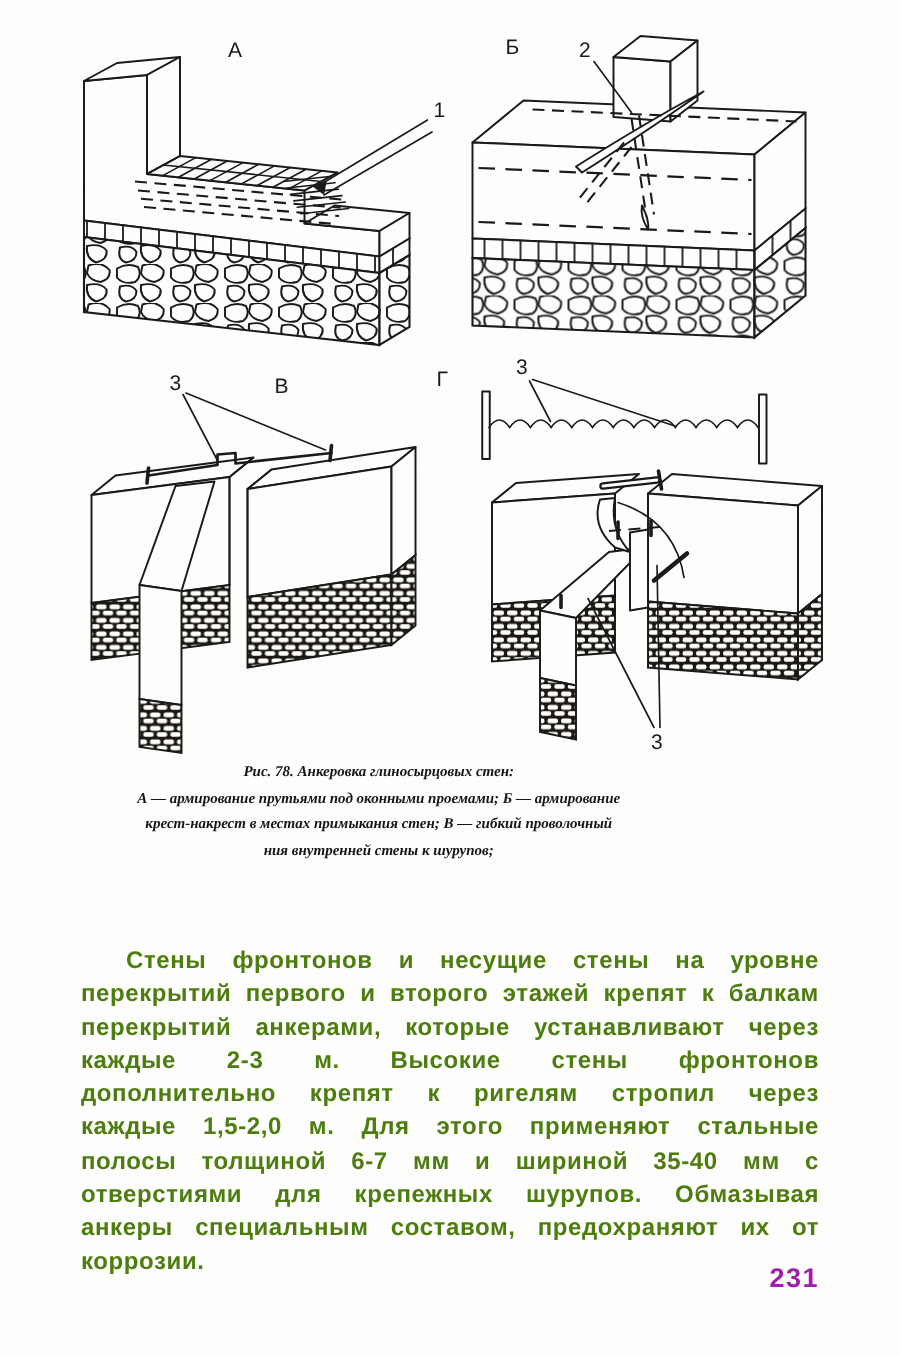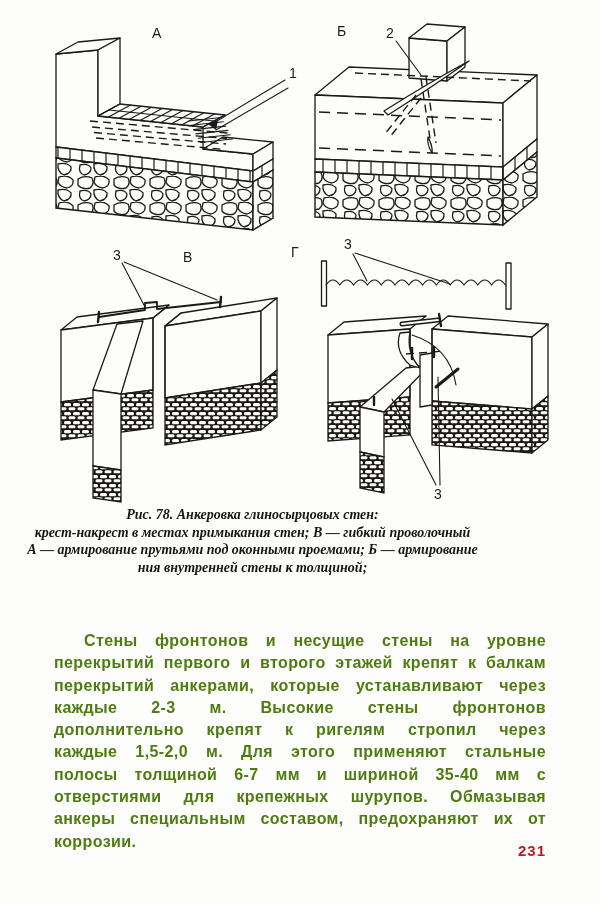--- a/index.html
+++ b/index.html
@@ -9,29 +9,29 @@
   .fw{fill:#fdfdfb;stroke:#1a1a1a;stroke-width:1.3;stroke-linejoin:round;}
   .thin{fill:none;stroke:#1a1a1a;stroke-width:1.1;stroke-linecap:round;}
   .dash{fill:none;stroke:#1a1a1a;stroke-width:1.4;stroke-dasharray:8 5;stroke-linecap:butt;}
   .dashL{fill:none;stroke:#1a1a1a;stroke-width:1.5;stroke-dasharray:11 7;}
   .wire{fill:none;stroke:#1a1a1a;stroke-width:1.8;stroke-linejoin:round;stroke-linecap:round;}
   .pin{fill:none;stroke:#1a1a1a;stroke-width:2.4;stroke-linecap:round;}
   .rod{fill:none;stroke:#1a1a1a;stroke-width:3;stroke-linecap:round;}
   .figlbl{font:400 14px "Liberation Sans",sans-serif;fill:#1a1a1a;}
   .capt{position:absolute;top:506px;left:0;width:505px;text-align:center;
         font-family:"Liberation Serif",serif;font-style:italic;font-weight:bold;
-        font-size:14px;line-height:17.5px;color:#151515;}
+        font-size:10px;line-height:17.5px;color:#151515;}
   .capt div{white-space:nowrap;}
   .bodytext{position:absolute;top:630px;left:54px;width:492px;
         font-family:"Liberation Sans",sans-serif;font-weight:bold;font-size:16px;
         line-height:22.3px;text-align:justify;text-indent:30px;
         letter-spacing:0.4px;word-spacing:4.5px;color:#4d7c0f;}
   .pagenum{position:absolute;top:842px;left:0;width:546px;text-align:right;
-        font-family:"Liberation Sans",sans-serif;font-weight:bold;font-size:15px;
-        letter-spacing:1px;color:#b91c1c;}
+        font-family:"Liberation Sans",sans-serif;font-weight:bold;font-size:18px;
+        letter-spacing:1px;color:#a21caf;}
 </style>
 </head>
 <body>
 
 <div class="page">
 
   <div class="figs">
 
     <svg width="0" height="0">
       <defs>
@@ -195,21 +195,21 @@
       </g>
       <path class="thin" d="M126,250 L82,164 M130,250 L128,142"></path>
       <text class="figlbl" x="34" y="14">3</text>
       <text class="figlbl" x="-19" y="22">Г</text>
       <text class="figlbl" x="124" y="264">3</text>
     </svg>
   </div>
 
   <div class="capt">
     <div>Рис. 78. Анкеровка глиносырцовых стен:</div>
+    <div>А — армирование прутьями под оконными проемами; Б — армирование</div>
     <div>крест-накрест в местах примыкания стен; В — гибкий проволочный</div>
-    <div>А — армирование прутьями под оконными проемами; Б — армирование</div>
-    <div>ния внутренней стены к толщиной;</div>
+    <div>ния внутренней стены к шурупов;</div>
   </div>
 
   <div class="bodytext">Стены фронтонов и несущие стены на уровне перекрытий первого и второго этажей крепят к балкам перекрытий анкерами, которые устанавливают через каждые 2-3 м. Высокие стены фронтонов дополнительно крепят к ригелям стропил через каждые 1,5-2,0 м. Для этого применяют стальные полосы толщиной 6-7 мм и шириной 35-40 мм с отверстиями для крепежных шурупов. Обмазывая анкеры специальным составом, предохраняют их от коррозии.</div>
 
   <div class="pagenum">231</div>
 </div>
 
 </body></html>

